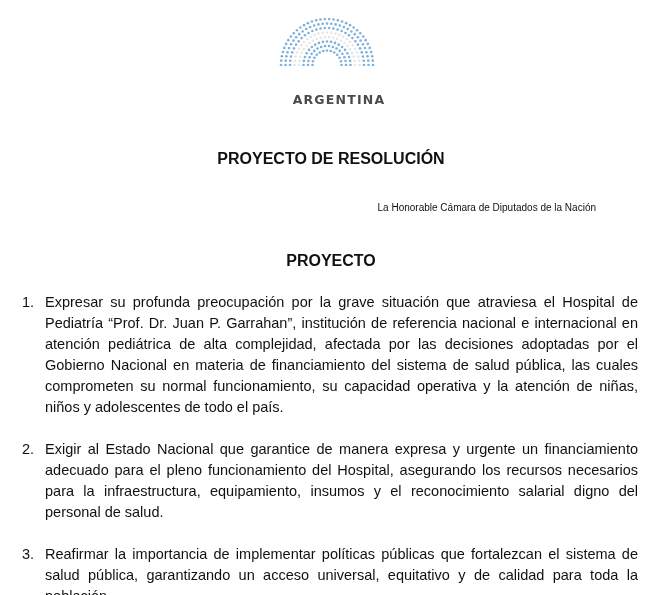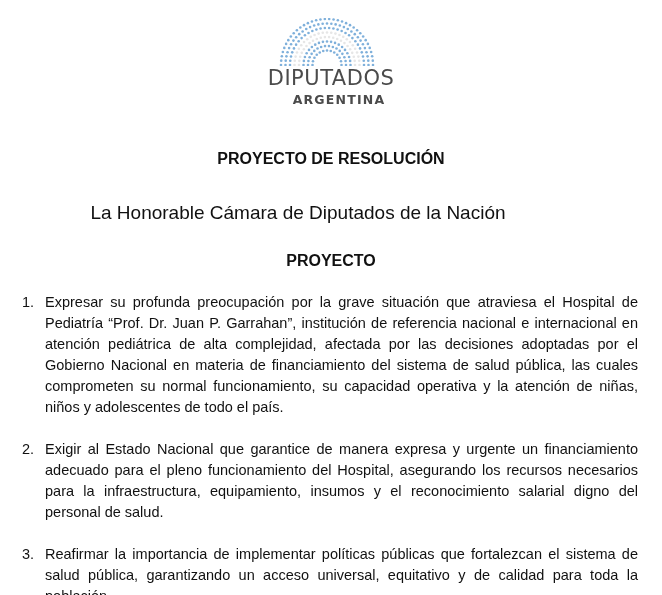--- a/index.html
+++ b/index.html
@@ -17,21 +17,21 @@
   .logo-sub {
     position: absolute; left: 0; width: 662px; top: 92px; text-align: center;
     font-family: "DejaVu Sans", sans-serif; font-size: 12.5px; letter-spacing: 1.2px;
     color: #4b4b4b; font-weight: 700; padding-left: 8px;
   }
   .heading {
     position: absolute; left: 0; width: 662px; text-align: center;
     font-size: 16px; font-weight: 700;
   }
   .subheading {
-    position: absolute; left: 0; width: 596px; text-align: center; font-size: 19px;
+    position: absolute; left: 0; width: 596px; text-align: right; font-size: 10px;
   }
   .items { position: absolute; left: 22px; top: 292px; width: 616px; }
   .item { position: relative; padding-left: 23px; font-size: 14.5px; line-height: 21px; text-align: justify; margin-bottom: 21px; }
   .item .num { position: absolute; left: 0; top: 0; }
 </style>
 </head>
 <body>
 
 <div class="logo">
   <svg id="hemicycle" width="106" height="48" viewBox="0 0 106 48">
@@ -217,21 +217,20 @@
       <circle cx="45.75" cy="34.44" r="1.3" fill="#7fb0db"></circle>
       <circle cx="49.25" cy="32.99" r="1.3" fill="#7fb0db"></circle>
       <circle cx="53.00" cy="32.50" r="1.3" fill="#7fb0db"></circle>
       <circle cx="56.75" cy="32.99" r="1.3" fill="#7fb0db"></circle>
       <circle cx="60.25" cy="34.44" r="1.3" fill="#7fb0db"></circle>
       <circle cx="63.25" cy="36.75" r="1.3" fill="#7fb0db"></circle>
       <circle cx="65.56" cy="39.75" r="1.3" fill="#7fb0db"></circle>
       <circle cx="67.01" cy="43.25" r="1.3" fill="#7fb0db"></circle>
       <circle cx="67.50" cy="47.00" r="1.3" fill="#7fb0db"></circle>
     </svg>
-  <div class="logo-title">DIPUTADOS</div>
   <div class="logo-sub">ARGENTINA</div>
 </div>
 
 <div class="heading" style="top:150px;">PROYECTO DE RESOLUCIÓN</div>
 <div class="subheading" style="top:202px;">La Honorable Cámara de Diputados de la Nación</div>
 <div class="heading" style="top:252px;">PROYECTO</div>
 
 <div class="items">
   <div class="item">
     <span class="num">1.</span>

